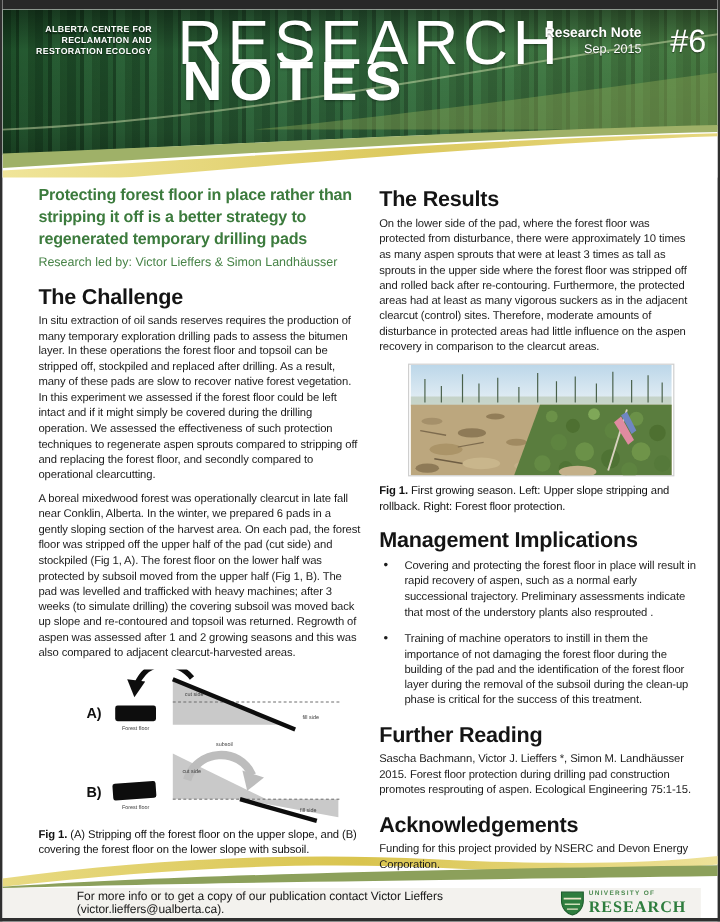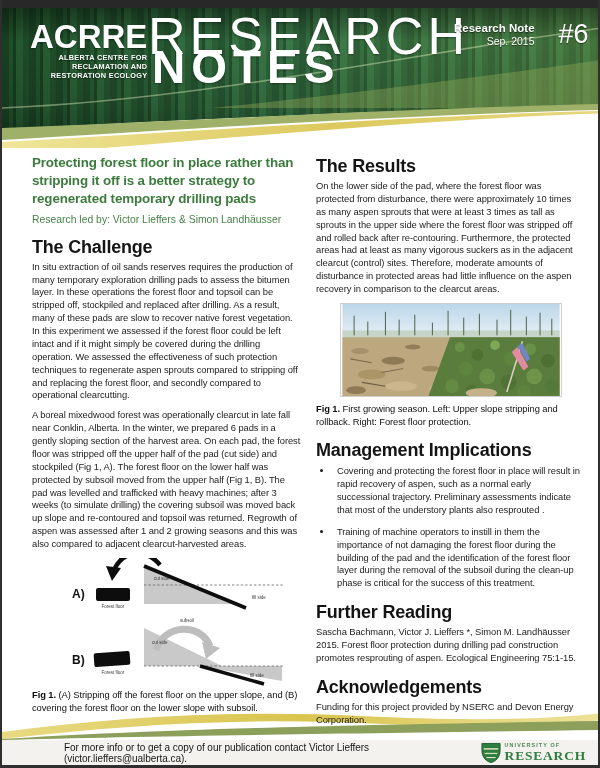--- a/index.html
+++ b/index.html
@@ -53,21 +53,21 @@
   .fig1-svg{display:block; margin-left:12px;}
   .fig2-svg{display:block; margin:4px 0 6px 24px; border:1px solid #cfcfcf;}
   .caption{font-size:9.4px; line-height:1.35; letter-spacing:-.08px; color:#111; margin-top:3px;}
   .caption b{font-weight:700;}
   .closing{margin-top:19px;}
   .diag-label{font:700 12px "Liberation Sans",sans-serif; fill:#111;}
   .tiny{font:4.5px "Liberation Sans",sans-serif; fill:#3a3a3a;}
   
   .footer-swoosh{position:absolute; left:0; bottom:25px; width:600px; height:32px; z-index:0; pointer-events:none;}
   footer.bar{
-    position:absolute; left:0; right:0; bottom:0; height:25px; background:var(--footer_bg,#f3f2ee);
+    position:absolute; left:0; right:14px; bottom:0; height:25px; background:var(--footer_bg,#f3f2ee);
     display:flex; align-items:center; justify-content:space-between; padding:0 12px 0 62px; z-index:2;
   }
   .contact{font-size:10px; color:#161616; letter-spacing:-.05px;}
   .ua-logo{display:flex; align-items:center; gap:4px;}
   .ua-text{line-height:1;}
   .ua-top{font-size:5.4px; font-weight:700; letter-spacing:1.1px; color:#4c8a50;}
   .ua-bottom{font-family:"Liberation Serif",serif; font-size:13.5px; font-weight:600; letter-spacing:.8px; color:var(--ua_green,#2e7d3e); margin-top:1px;}
 </style>
 </head>
 <body>
@@ -76,21 +76,20 @@
   <div class="topbar"></div>
 
   <header class="masthead">
     <div class="green-tex"></div>
     <svg class="green-sweep" viewBox="0 0 600 128">
       <path d="M0,100 C200,92 420,44 600,20" fill="none" stroke="rgba(225,235,185,.45)" stroke-width="1.6"></path>
       <path d="M600,52 C470,70 330,88 210,100 L600,100 Z" fill="rgba(145,170,88,.40)"></path>
     </svg>
 
     <div class="acrre-block">
-      <div class="acrre-acronym">ACRRE</div>
       <div class="acrre-sub">ALBERTA CENTRE FOR</div>
       <div class="acrre-sub">RECLAMATION AND</div>
       <div class="acrre-sub">RESTORATION ECOLOGY</div>
     </div>
 
     <div class="mast-word1">RESEARCH</div>
     <div class="mast-word2">NOTES</div>
 
     <div class="note-meta">
       <div class="stack">

